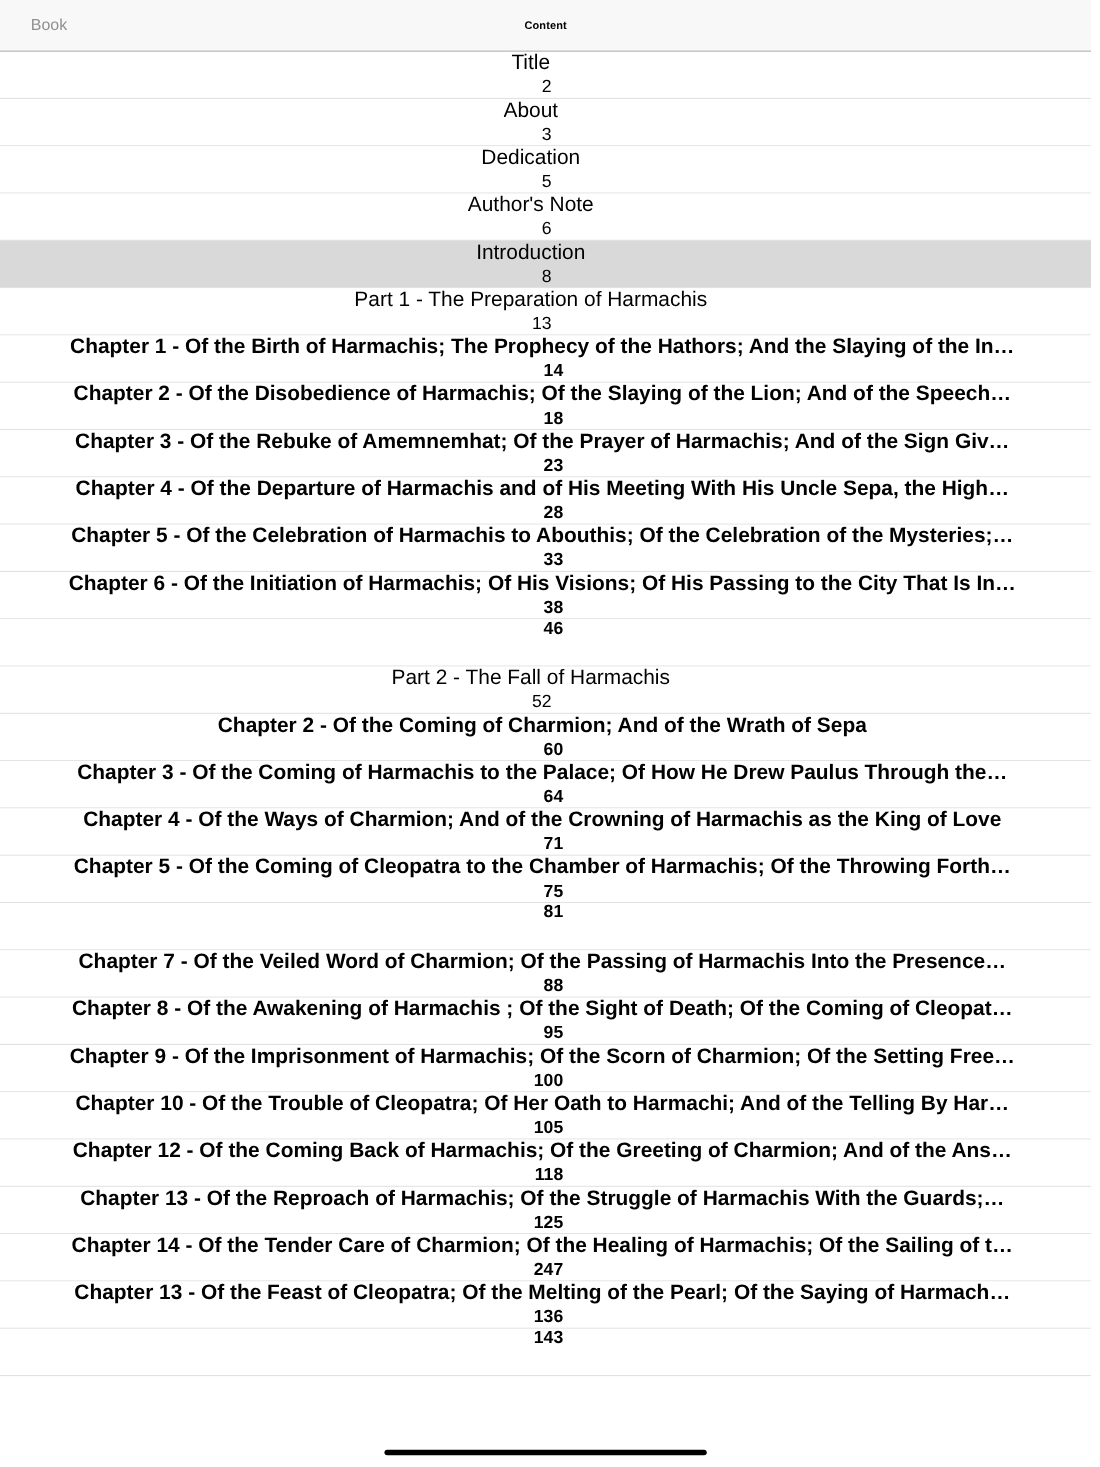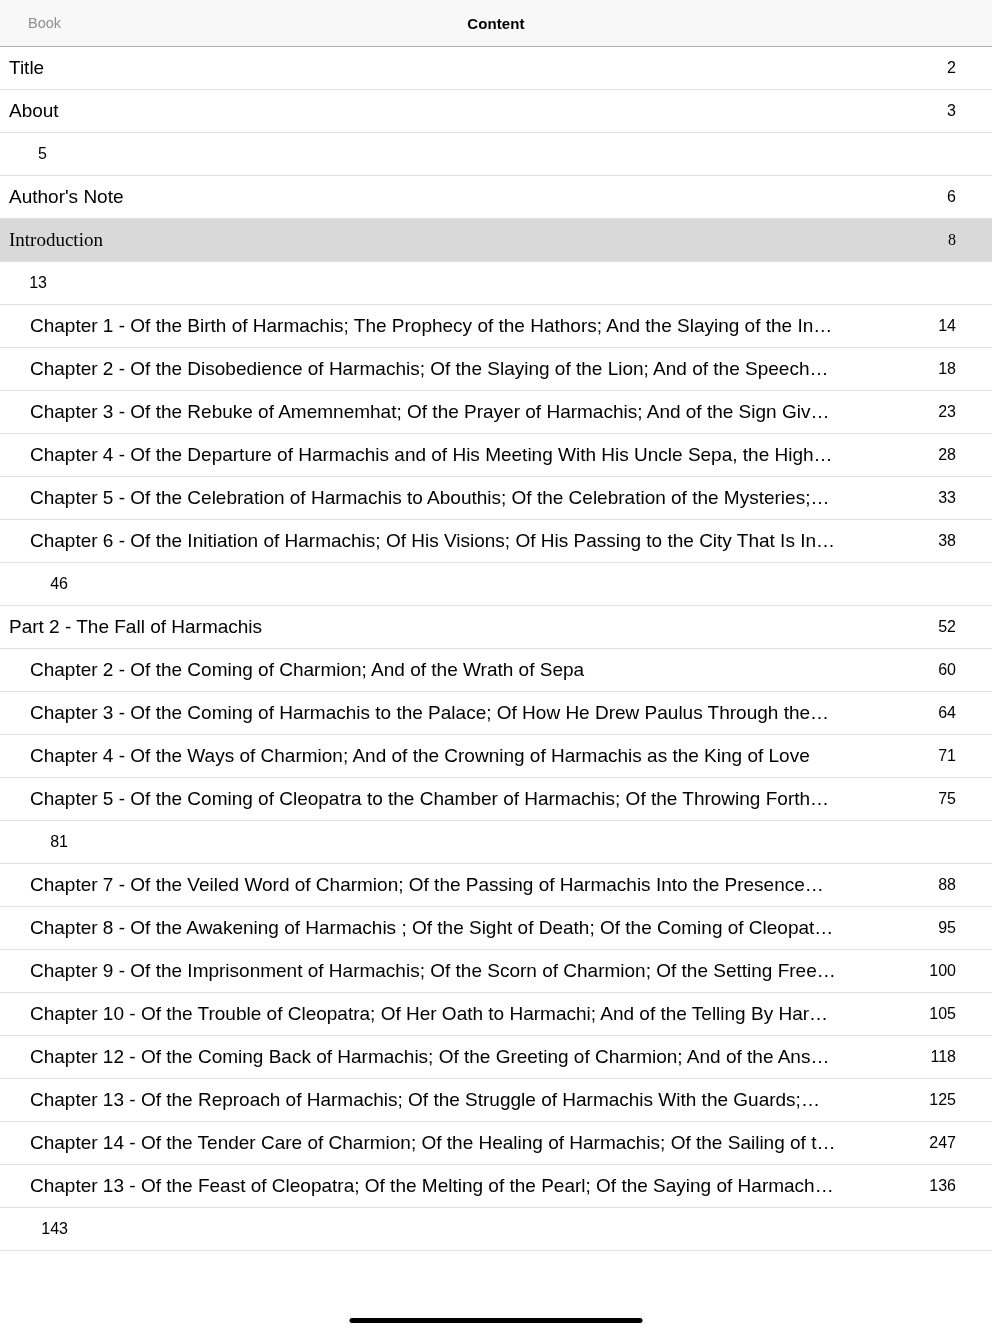--- a/index.html
+++ b/index.html
@@ -31,38 +31,39 @@
     top: 50%;
     transform: translateY(-50%);
     background: none;
     border: none;
     font-family: "Liberation Sans", sans-serif;
     font-size: 14.5px;
     color: var(--back-color, #8f8f8f);
     cursor: pointer;
   }
   .nav-title {
-    font-size: 15px;
+    font-size: 10px;
     font-weight: 600;
     color: #000000;
     letter-spacing: 0.1px;
   }
   .toc-list { display: block; }
   .row {
     display: flex;
     align-items: center;
     height: 43px;
     box-sizing: border-box;
     border-bottom: 1px solid var(--separator, #e1e1e1);
     padding: 0 36px 0 9px;
     background: #ffffff;
     cursor: pointer;
-  }
-  .row.indent { padding-left: 30px; }
-  .row.selected { background: var(--selected-bg, #d9d9d9); font-family: Liberation Serif, serif; }
+    flex-direction: column;
+  }
+  .row.indent { padding-left: 30px; font-weight: bold; }
+  .row.selected { background: var(--selected-bg, #d9d9d9); }
   .label {
     flex: 1 1 auto;
     font-size: 19px;
     color: #000000;
     white-space: nowrap;
     overflow: hidden;
     text-overflow: ellipsis;
   }
   .page {
     flex: 0 0 auto;
@@ -95,31 +96,33 @@
   <main class="toc-list">
       <div class="row">
     <span class="label">Title</span>
     <span class="page">2</span>
   </div>
       <div class="row">
     <span class="label">About</span>
     <span class="page">3</span>
   </div>
       <div class="row">
+    <span class="label">Dedication</span>
     <span class="page">5</span>
   </div>
       <div class="row">
     <span class="label">Author's Note</span>
     <span class="page">6</span>
   </div>
       <div class="row selected">
     <span class="label">Introduction</span>
     <span class="page">8</span>
   </div>
       <div class="row">
+    <span class="label">Part 1 - The Preparation of Harmachis</span>
     <span class="page">13</span>
   </div>
       <div class="row indent">
     <span class="label">Chapter 1 - Of the Birth of Harmachis; The Prophecy of the Hathors; And the Slaying of the In…</span>
     <span class="page">14</span>
   </div>
       <div class="row indent">
     <span class="label">Chapter 2 - Of the Disobedience of Harmachis; Of the Slaying of the Lion; And of the Speech…</span>
     <span class="page">18</span>
   </div>

